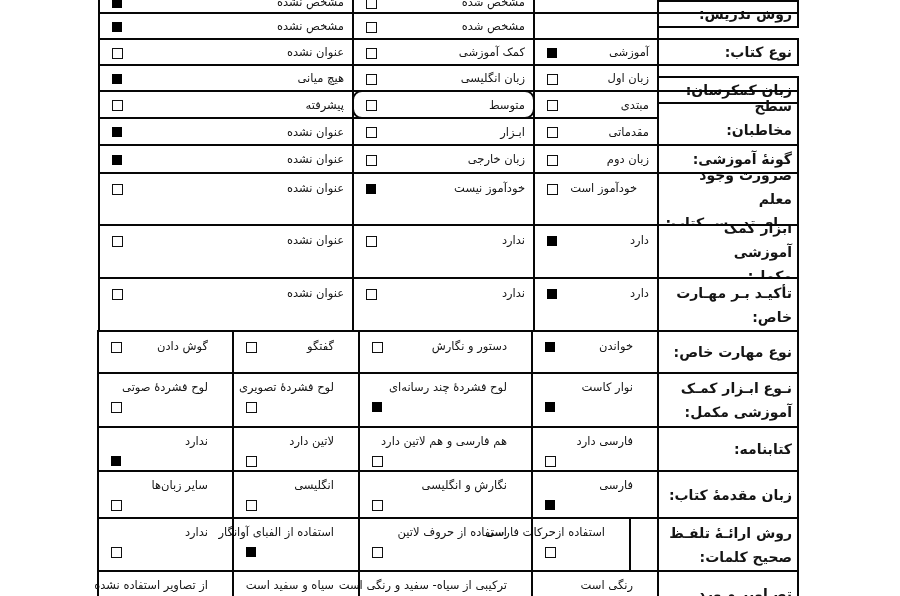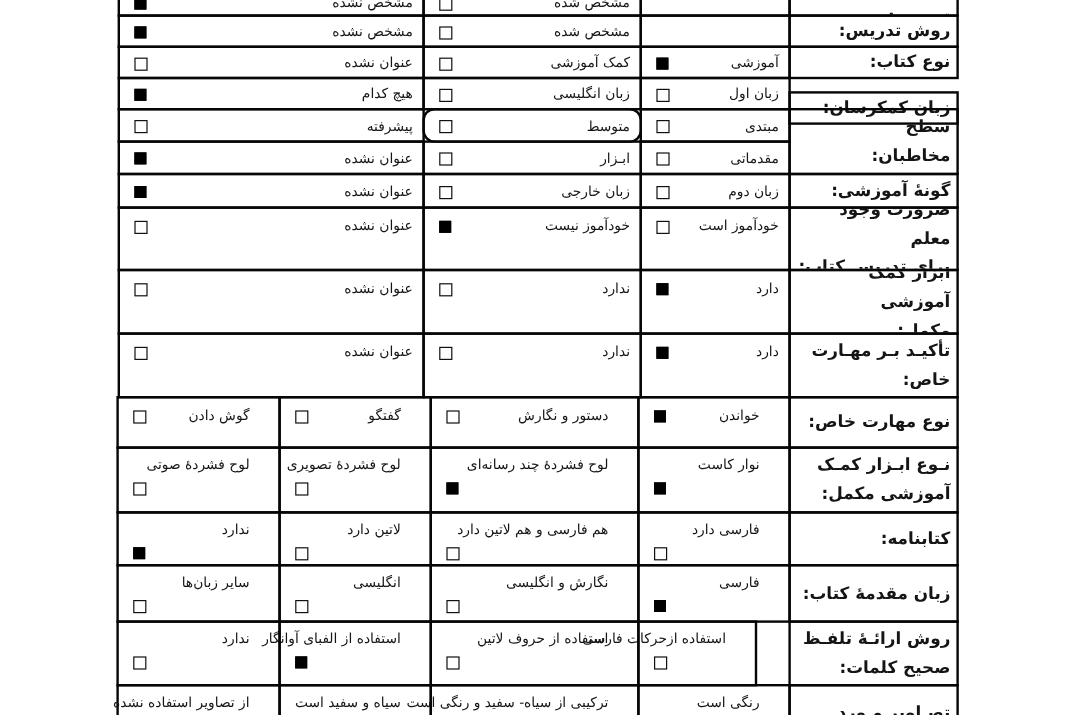--- a/index.html
+++ b/index.html
@@ -44,21 +44,21 @@
       </div>
       <div class="cell" style="left: 533px; top: -10px; width: 126px; height: 24px;"></div>
       <div class="cell" style="left: 352px; top: -10px; width: 183px; height: 24px;">
         <span class="txt" style="top: 3px; right: 8px;">مشخص شده</span>
         <span class="box" style="left: 12px; top: 5.5px;"></span>
       </div>
       <div class="cell" style="left: 98px; top: -10px; width: 256px; height: 24px;">
         <span class="txt" style="top: 3px; right: 8px;">مشخص نشده</span>
         <span class="box on" style="left: 12px; top: 5.5px;"></span>
       </div>
-      <div class="cell label-cell" style="left: 657px; top: 12px; width: 142px; height: 28px;">
+      <div class="cell label-cell" style="left: 657px; top: 0; width: 142px; height: 28px;">
         <span class="lab">روش تدریس:</span>
       </div>
       <div class="cell" style="left: 533px; top: 12px; width: 126px; height: 28px;"></div>
       <div class="cell" style="left: 352px; top: 12px; width: 183px; height: 28px;">
         <span class="txt" style="top: 5px; right: 8px;">مشخص شده</span>
         <span class="box" style="left: 12px; top: 7.5px;"></span>
       </div>
       <div class="cell" style="left: 98px; top: 12px; width: 256px; height: 28px;">
         <span class="txt" style="top: 5px; right: 8px;">مشخص نشده</span>
         <span class="box on" style="left: 12px; top: 7.5px;"></span>
@@ -83,21 +83,21 @@
       </div>
       <div class="cell" style="left: 533px; top: 64px; width: 126px; height: 28px;">
         <span class="txt" style="top: 5px; right: 8px;">زبان اول</span>
         <span class="box" style="left: 12px; top: 7.5px;"></span>
       </div>
       <div class="cell" style="left: 352px; top: 64px; width: 183px; height: 28px;">
         <span class="txt" style="top: 5px; right: 8px;">زبان انگلیسی</span>
         <span class="box" style="left: 12px; top: 7.5px;"></span>
       </div>
       <div class="cell" style="left: 98px; top: 64px; width: 256px; height: 28px;">
-        <span class="txt" style="top: 5px; right: 8px;">هیچ کدام</span>
+        <span class="txt" style="top: 5px; right: 8px;">هیچ میانی</span>
         <span class="box on" style="left: 12px; top: 7.5px;"></span>
       </div>
       <div class="cell label-cell" style="left: 657px; top: 90px; width: 142px; height: 56px; padding-left: 40px;">
         <span class="lab">سطح مخاطبان:</span>
       </div>
       <div class="cell" style="left: 533px; top: 90px; width: 126px; height: 29px;">
         <span class="txt" style="top: 5.5px; right: 8px;">مبتدی</span>
         <span class="box" style="left: 12px; top: 8px;"></span>
       </div>
       <div class="cell" style="left: 352px; top: 90px; width: 183px; height: 29px; border-radius: 10px;">
@@ -133,21 +133,21 @@
       </div>
       <div class="cell" style="left: 98px; top: 144px; width: 256px; height: 30px;">
         <span class="txt" style="top: 6px; right: 8px;">عنوان نشده</span>
         <span class="box on" style="left: 12px; top: 8.5px;"></span>
       </div>
       <div class="cell label-cell" style="left: 657px; top: 172px; width: 142px; height: 54px;">
         <span class="lab">ضرورت وجود معلم
 برای تدریس کتاب:</span>
       </div>
       <div class="cell" style="left: 533px; top: 172px; width: 126px; height: 54px;">
-        <span class="txt" style="top: 7px; right: 8px;">خودآموز است</span>
+        <span class="txt" style="top: 7px; right: 20px;">خودآموز است</span>
         <span class="box" style="left: 12px; top: 10px;"></span>
       </div>
       <div class="cell" style="left: 352px; top: 172px; width: 183px; height: 54px;">
         <span class="txt" style="top: 7px; right: 8px;">خودآموز نیست</span>
         <span class="box on" style="left: 12px; top: 10px;"></span>
       </div>
       <div class="cell" style="left: 98px; top: 172px; width: 256px; height: 54px;">
         <span class="txt" style="top: 7px; right: 8px;">عنوان نشده</span>
         <span class="box" style="left: 12px; top: 10px;"></span>
       </div>

